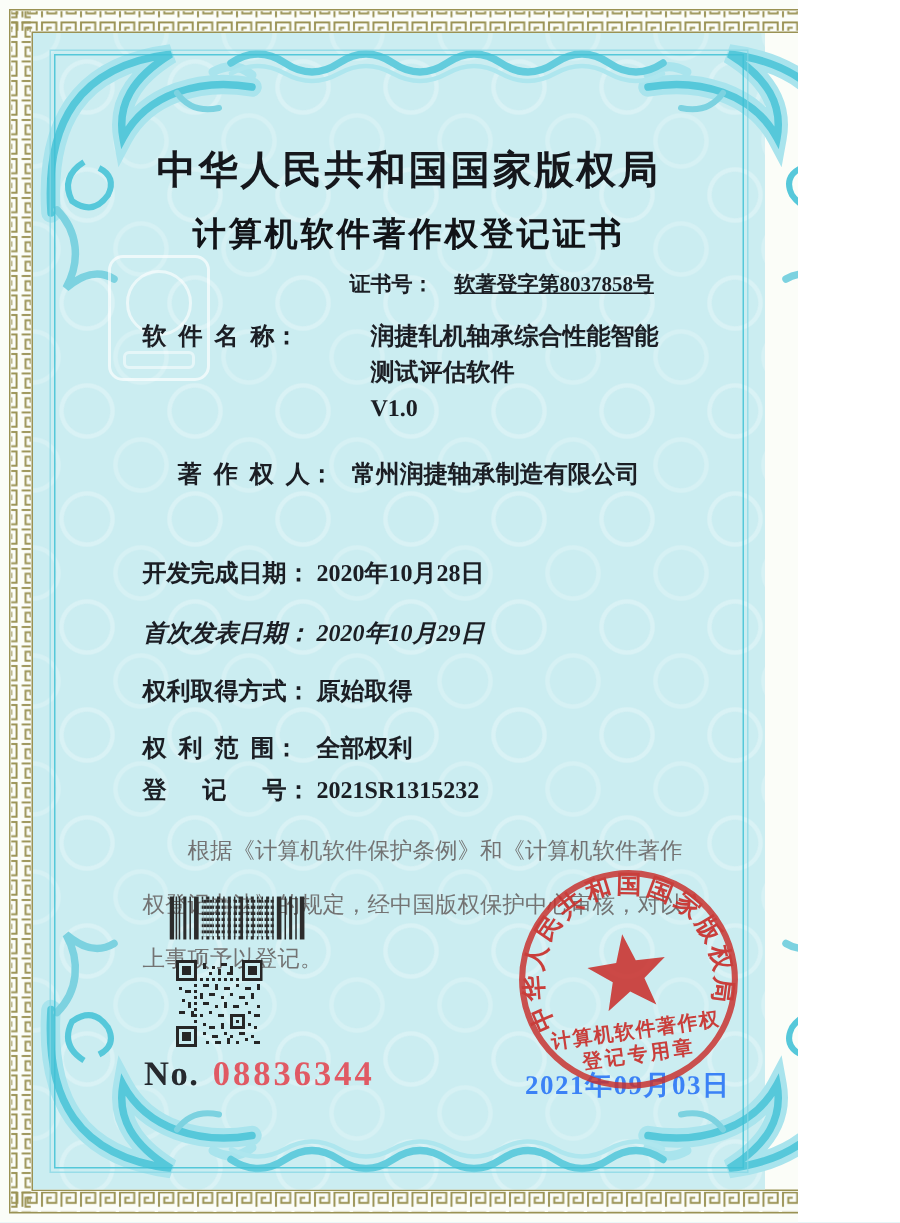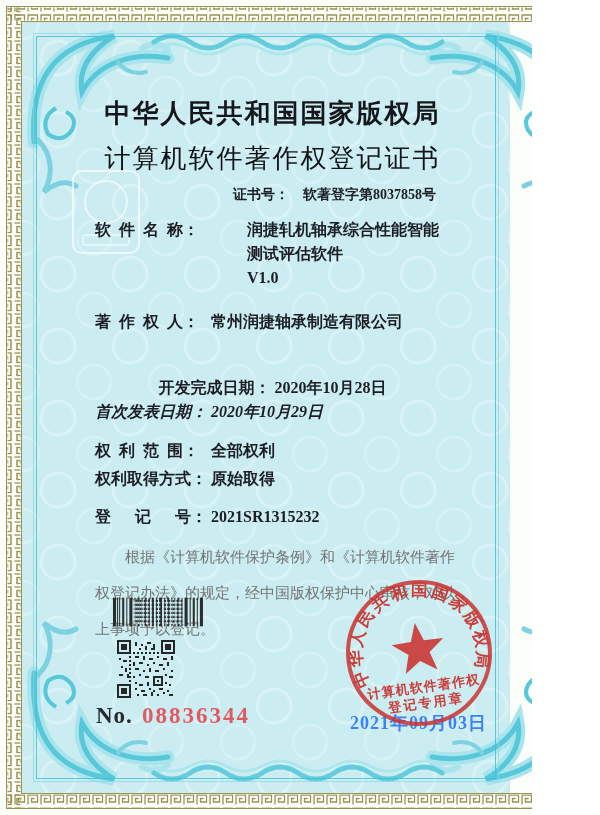--- a/index.html
+++ b/index.html
@@ -43,36 +43,36 @@
 
   .content {
     position:absolute; inset:22px; box-sizing:border-box;
     padding:74px 60px 0 73px; color:#1b1e24;
   }
   .authority {
     margin:0; text-align:center; font-size:26px; font-weight:700;
     letter-spacing:2px; color:#15171c;
   }
   .cert-title {
-    margin:10px 0 0; text-align:center; font-size:26px; font-weight:400;
+    margin:10px 0 0; text-align:center; font-size:22px; font-weight:700;
     letter-spacing:2px; color:#111317;
   }
   .cert-line {
     margin:10px 14px 0 0; text-align:right;
     font-size:14px; font-weight:700; color:#1b1e24;
   }
-  .cert-line .cert-no-value { margin-left:14px; }
+  .cert-line .cert-no-value { margin-left:14px;text-decoration:underline; }
 
   .fields { margin-top:14px; }
   .field-row { display:flex; font-size:16px; font-weight:700; line-height:24px; }
   .f-label { width:116px; flex:none; white-space:pre; }
   .f-value { white-space:pre-line; }
   .r0 { margin-bottom:20px;gap:36px; }
-  .r1 { margin-bottom:42px; }
-  .r2 { margin-bottom:0;justify-content:center; }
+  .r1 { margin-bottom:42px;justify-content:center; }
+  .r2 { margin-bottom:16px; }
   .r3 { margin-bottom:15px;font-style:italic; }
   .r4 { margin-bottom:14px; }
   .r5 { margin-bottom:4px;  }
 
   .statement {
     margin:10px -14px 0 0; font-size:15px; font-weight:400;
     line-height:36px; text-indent:2em; color:#737373;
   }
 
   .barcode { position:absolute; left:113px; top:597px; }
@@ -162,27 +162,27 @@
         <span class="f-value">常州润捷轴承制造有限公司</span>
       </div>
       <div class="field-row r2">
         <span class="f-label">开发完成日期：</span>
         <span class="f-value">2020年10月28日</span>
       </div>
       <div class="field-row r3">
         <span class="f-label">首次发表日期：</span>
         <span class="f-value">2020年10月29日</span>
       </div>
+      <div class="field-row r4">
+        <span class="f-label">权利取得方式：</span>
+        <span class="f-value">原始取得</span>
+      </div>
       <div class="field-row r5">
         <span class="f-label">权  利  范  围：</span>
         <span class="f-value">全部权利</span>
-      </div>
-      <div class="field-row r4">
-        <span class="f-label">权利取得方式：</span>
-        <span class="f-value">原始取得</span>
       </div>
       <div class="field-row">
         <span class="f-label">登      记      号：</span>
         <span class="f-value">2021SR1315232</span>
       </div>
     </div>
 
     <p class="statement">根据《计算机软件保护条例》和《计算机软件著作权登记办法》的规定，经中国版权保护中心审核，对以上事项予以登记。</p>
   </div>
 

